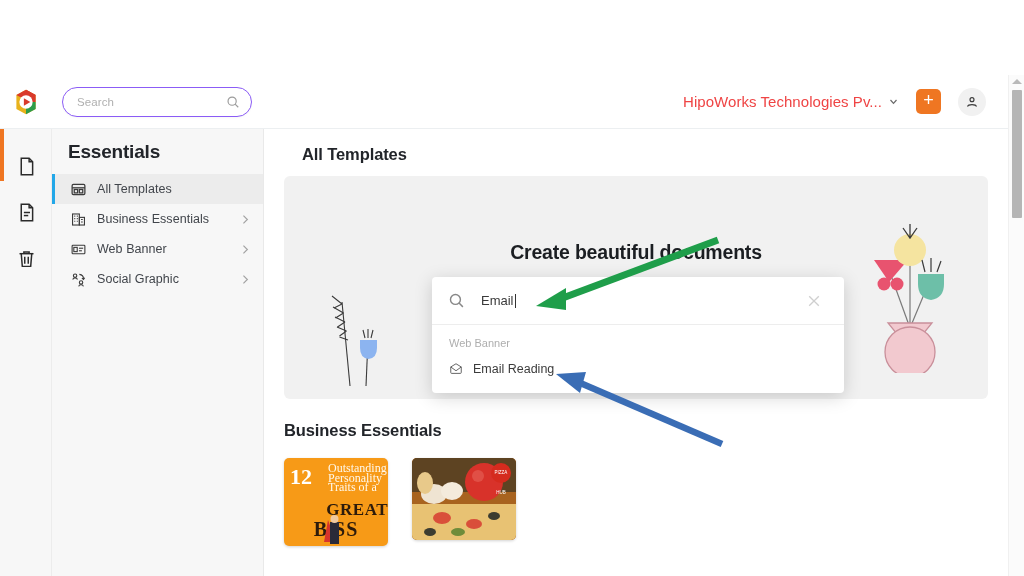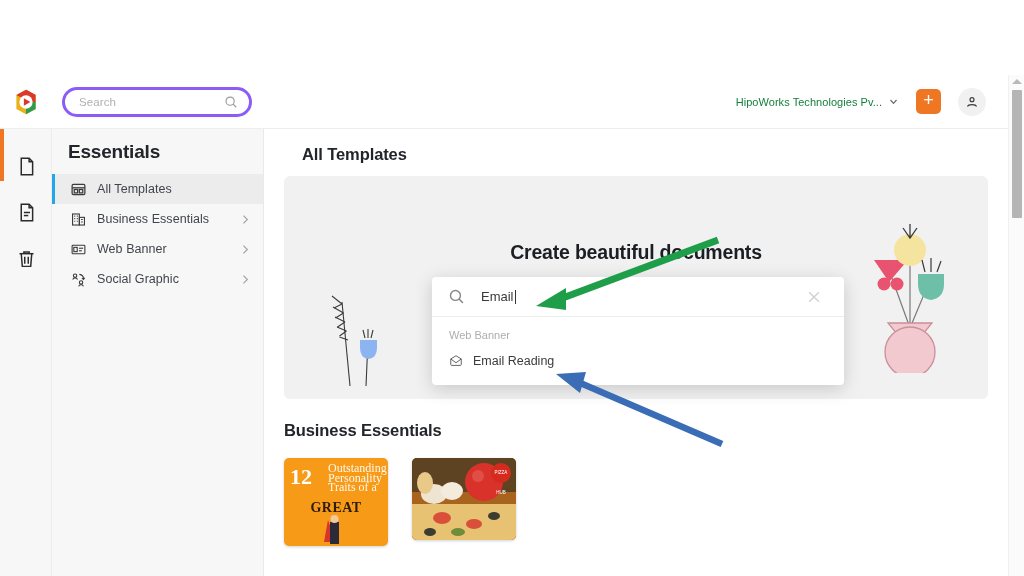--- a/index.html
+++ b/index.html
@@ -24,37 +24,37 @@
     display: flex; align-items: center;
   }
   .logo-wrap {
     width: 52px; display: flex; align-items: center; justify-content: center;
   }
   .logo { width: 28px; height: 28px; display:block; }
 
   .search-pill {
     margin-left: 10px;
     width: 190px; height: 30px;
-    border: 3px solid #8b5cf6;
+    border: 1px solid #8b5cf6;
     border-radius: 16px;
     background: #fff;
     display: flex; align-items: center;
     padding: 0 11px 0 14px;
     box-shadow: 0 1px 2px rgba(0,0,0,.03);
   }
   .search-pill .ph {
     flex: 1; font-size: 11.5px; color: #b0b0b0; letter-spacing: .1px;
   }
   .search-pill svg { width: 14px; height: 14px; opacity: .55; }
 
   .topbar-right {
     margin-left: auto; display: flex; align-items: center; padding-right: 22px;
   }
   .org-name {
-    font-size: 11px; color: #15803d; letter-spacing: .05px;
+    font-size: 15px; color: #ef4444; letter-spacing: .05px;
   }
   .caret {
     margin-left: 7px; width: 9px; height: 9px; display:block;
   }
   .plus-btn {
     margin-left: 18px;
     width: 25px; height: 25px; border-radius: 5px;
     background: #ef7622;
     color: #fff; font-size: 18px; line-height: 23px; font-weight: 400;
     text-align: center;
@@ -163,22 +163,22 @@
     font-size: 22px; font-weight: bold; color: #fff;
     font-family: "Liberation Serif", serif; line-height: 34px;
   }
   .c-boss .sub {
     position: absolute; left: 44px; top: 6px; width: 58px;
     font-size: 12px; color: #fff8ea; line-height: 9.5px;
     font-family: "Liberation Serif", serif;
   }
   .c-boss .big {
     position: absolute; left: 0; right: 0; top: 42px;
-    text-align: center;
-    font-size: 14px; font-weight: bold; color: #2d1b0b;
+    text-align: right;
+    font-size: 17px; font-weight: bold; color: #2d1b0b;
     font-family: "Liberation Serif", serif; letter-spacing: .5px;
   }
   .c-boss .big2 {
     position: absolute; left: 0; right: 0; top: 60px;
     text-align: center;
     font-size: 20px; font-weight: bold; color: #2d1b0b;
     font-family: "Liberation Serif", serif; letter-spacing: 1px;
   }
 
   
@@ -208,21 +208,21 @@
   
   .overlay {
     position: absolute; left: 432px; top: 277px;
     width: 412px;
     background: #ffffff;
     border-radius: 4px;
     box-shadow: 0 4px 18px rgba(0,0,0,.17);
     overflow: hidden;
   }
   .ov-input-row {
-    height: 40px; display: flex; align-items: center;
+    height: 48px; display: flex; align-items: center;
     padding: 0 22px 0 16px;
     border-bottom: 1px solid #ededed;
   }
   .ov-input-row .mag { width: 17px; height: 17px; opacity: .7; }
   .ov-value {
     flex: 1; margin-left: 16px;
     font-size: 13px; color: #3a3a3a;
     display: flex; align-items: center;
   }
   .caretbar {
@@ -461,20 +461,21 @@
     </div>
 
     <div class="section-head">Business Essentials</div>
 
     <div class="cards">
 
       <div class="card tall c-boss">
         <div class="num">12</div>
         <div class="sub">Outstanding Personality Traits of a</div>
         <div class="big">GREAT</div>
+        <div class="big2">B SS</div>
         <svg width="104" height="88" viewBox="0 0 104 88" style="position:absolute;left:0;top:0">
           <path d="M44 62 L40 84 L52 84 Z" fill="#d8342b"></path>
           <rect x="46" y="64" width="9" height="22" fill="#2a2a38"></rect>
           <circle cx="50.5" cy="61" r="4" fill="#f0c9a0"></circle>
         </svg>
       </div>
 
       <div class="card c-pizza">
         <svg width="104" height="82" viewBox="0 0 104 82" style="position:absolute;left:0;top:0">
           <rect width="104" height="82" fill="#a8631f"></rect>

